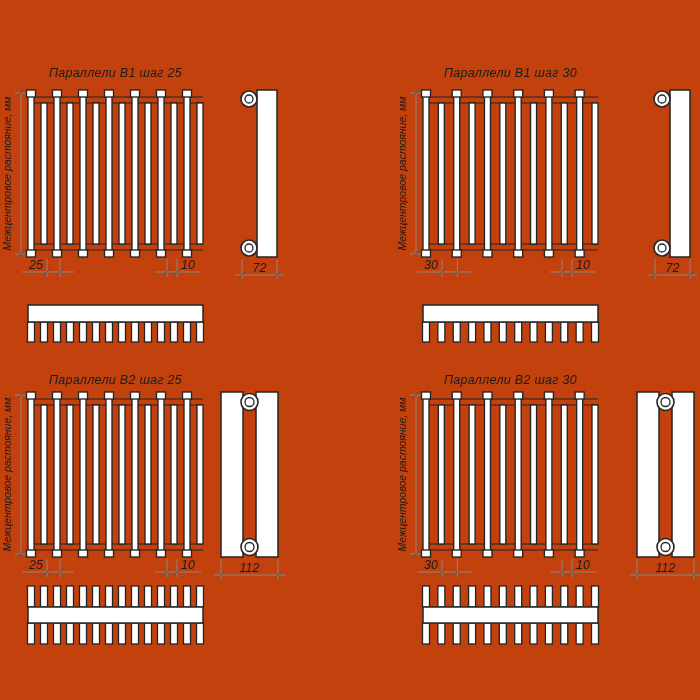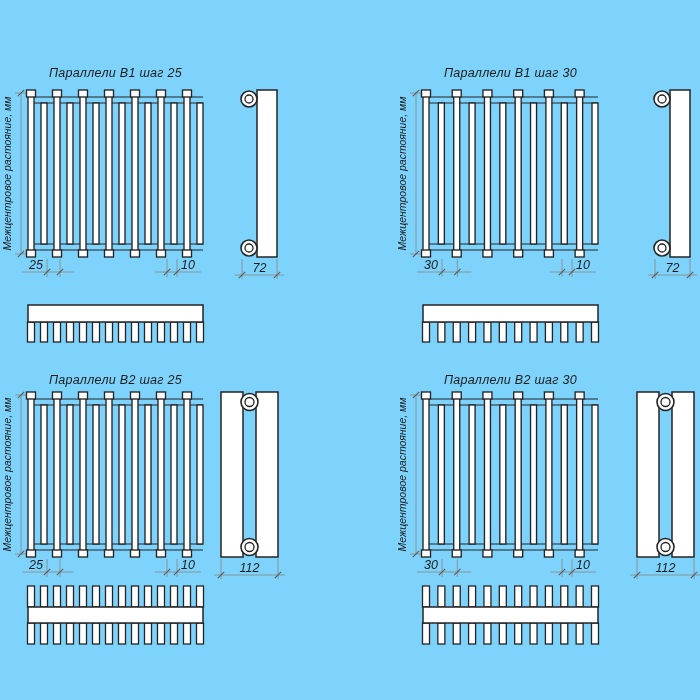--- a/index.html
+++ b/index.html
@@ -1,16 +1,16 @@
 <!DOCTYPE html>
 <html><head>
 <meta charset="utf-8">
 <style>
   html,body{margin:0;padding:0;background:#ffffff;}
-  .sheet{position:relative;width:700px;height:700px;background:#7dd3fc;overflow:hidden;}
+  .sheet{position:relative;width:700px;height:700px;background:#c2410c;overflow:hidden;}
   svg text{
     font-family:"Liberation Sans", sans-serif;
     font-style:italic;
     fill:#1c1c1c;
   }
   svg .title-text{font-size:12.5px;letter-spacing:.3px;}
   svg .dim-text{font-size:12.5px;}
   svg .vert-text{font-size:10.5px;}
 </style>
 </head>

